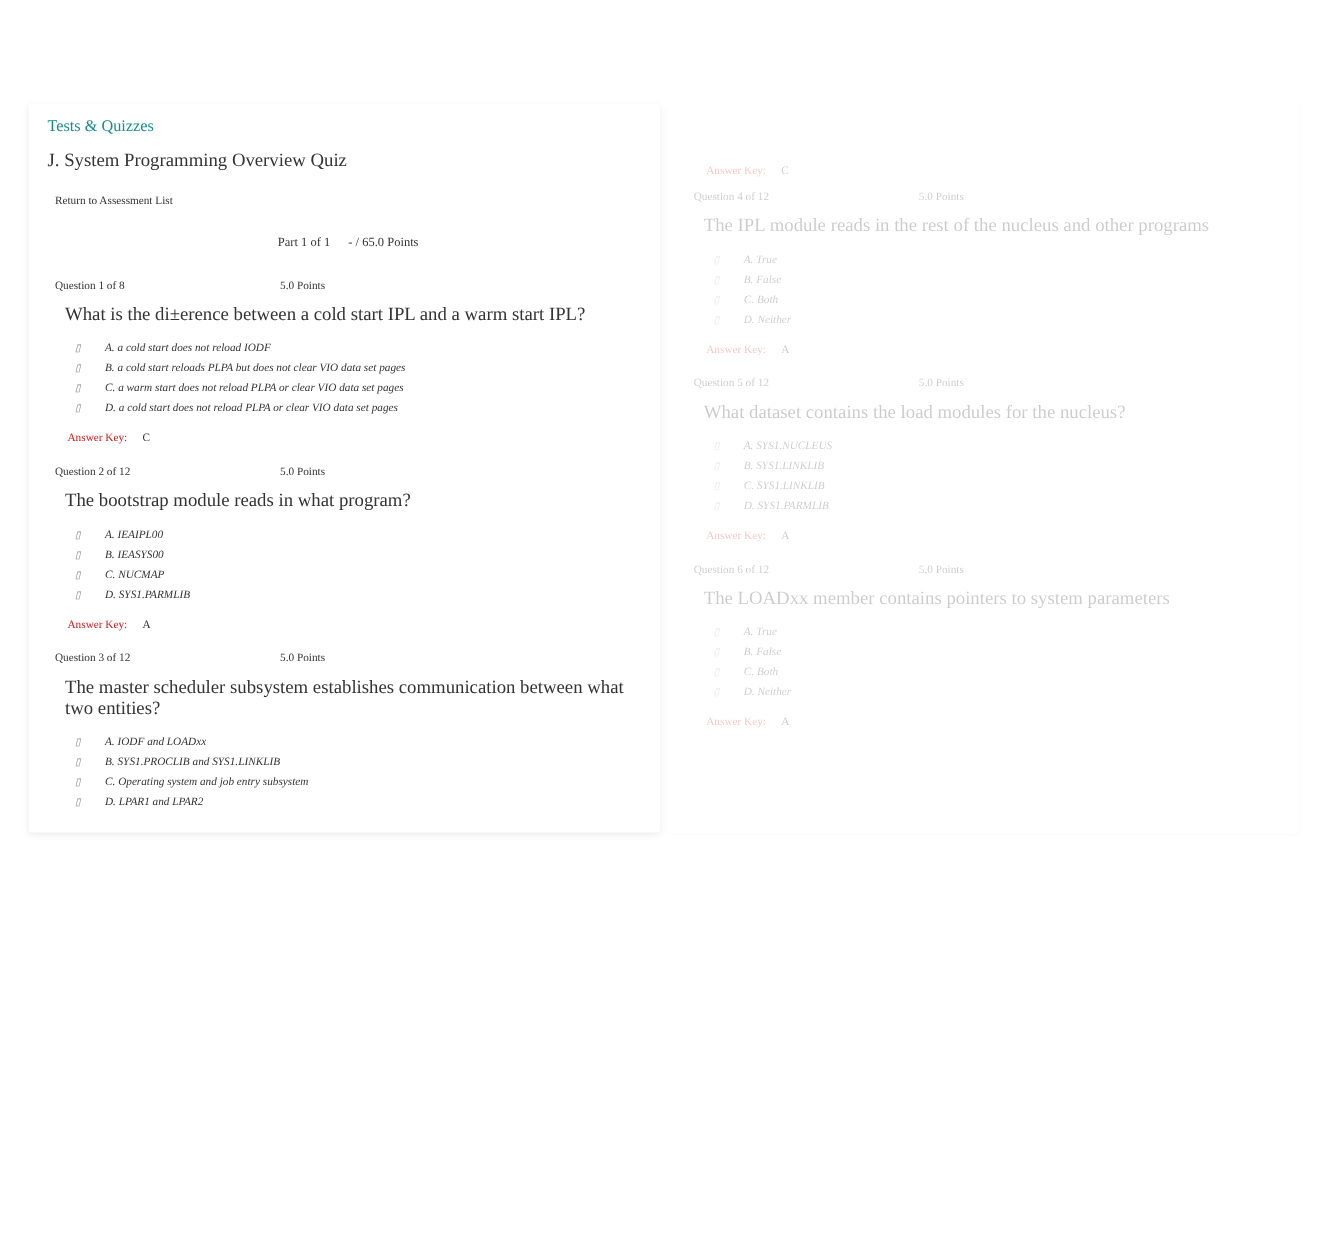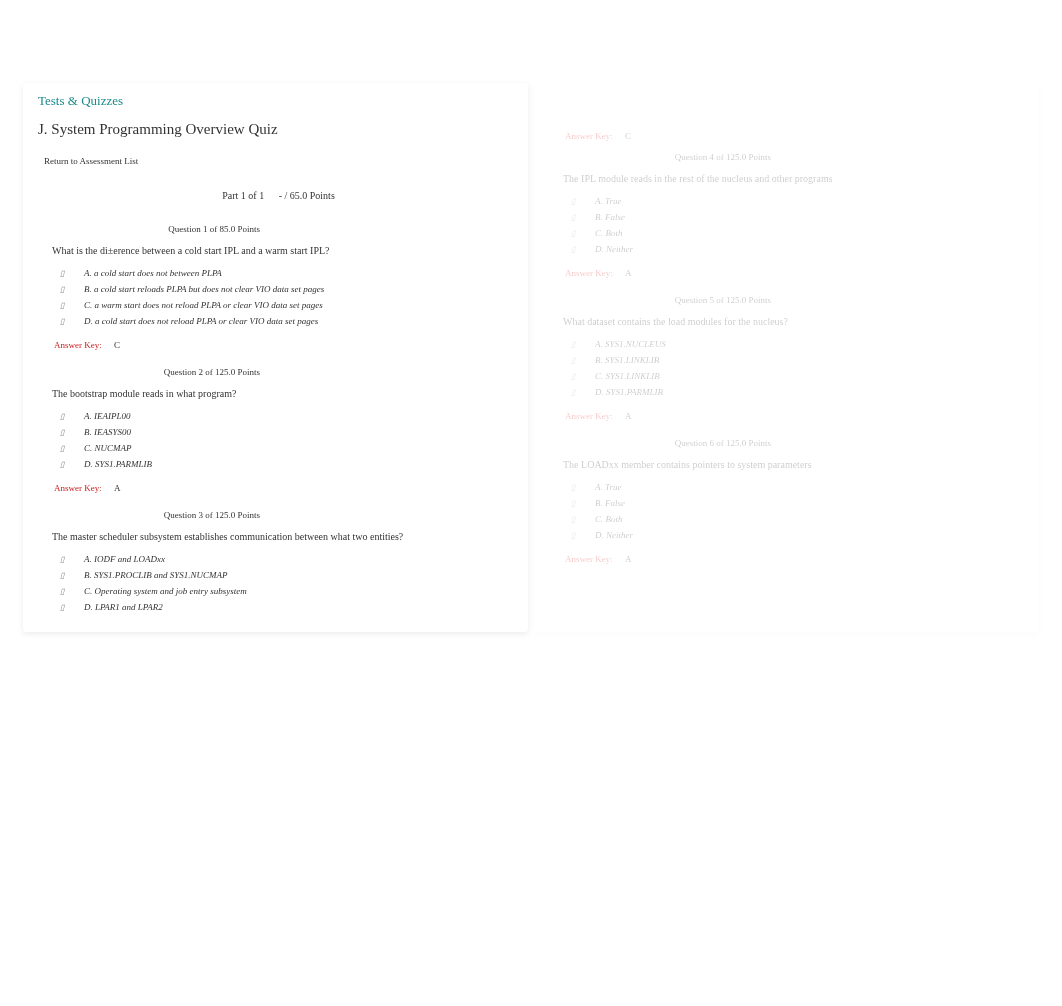--- a/index.html
+++ b/index.html
@@ -78,33 +78,32 @@
     .question-block {
       margin-bottom: 10px;
     }
     
     .question-header {
       display: flex;
       font-size: 9px;
       color: #333;
       padding: 3px 6px;
       margin-bottom: 8px;
-      text-align: right;
     }
     
     .question-num {
       flex: 0 0 180px;
     }
     
     .question-points {
       color: #333;
     }
     
     .question-text {
-      font-size: 10px;
+      font-size: 15px;
       color: #333;
       padding-left: 14px;
       margin-bottom: 12px;
     }
     
     .answer-list {
       list-style: none;
       padding-left: 22px;
     }
     
@@ -167,21 +166,21 @@
     
     <div class="question-block">
       <div class="question-header">
         <span class="question-num">Question 1 of 8</span>
         <span class="question-points">5.0 Points</span>
       </div>
       <div class="question-text">What is the di±erence between a cold start IPL and a warm start IPL?</div>
       <ul class="answer-list">
         <li class="answer-item">
             <span class="bullet">▯</span>
-            <span>A. a cold start does not between PLPA</span>
+            <span>A. a cold start does not reload IODF</span>
           </li>
         <li class="answer-item">
             <span class="bullet">▯</span>
             <span>B. a cold start reloads PLPA but does not clear VIO data set pages</span>
           </li>
         <li class="answer-item">
             <span class="bullet">▯</span>
             <span>C. a warm start does not reload PLPA or clear VIO data set pages</span>
           </li>
         <li class="answer-item">
@@ -233,21 +232,21 @@
         <span class="question-points">5.0 Points</span>
       </div>
       <div class="question-text">The master scheduler subsystem establishes communication between what two entities?</div>
       <ul class="answer-list">
         <li class="answer-item">
             <span class="bullet">▯</span>
             <span>A. IODF and LOADxx</span>
           </li>
         <li class="answer-item">
             <span class="bullet">▯</span>
-            <span>B. SYS1.PROCLIB and SYS1.NUCMAP</span>
+            <span>B. SYS1.PROCLIB and SYS1.LINKLIB</span>
           </li>
         <li class="answer-item">
             <span class="bullet">▯</span>
             <span>C. Operating system and job entry subsystem</span>
           </li>
         <li class="answer-item">
             <span class="bullet">▯</span>
             <span>D. LPAR1 and LPAR2</span>
           </li>
       </ul>

